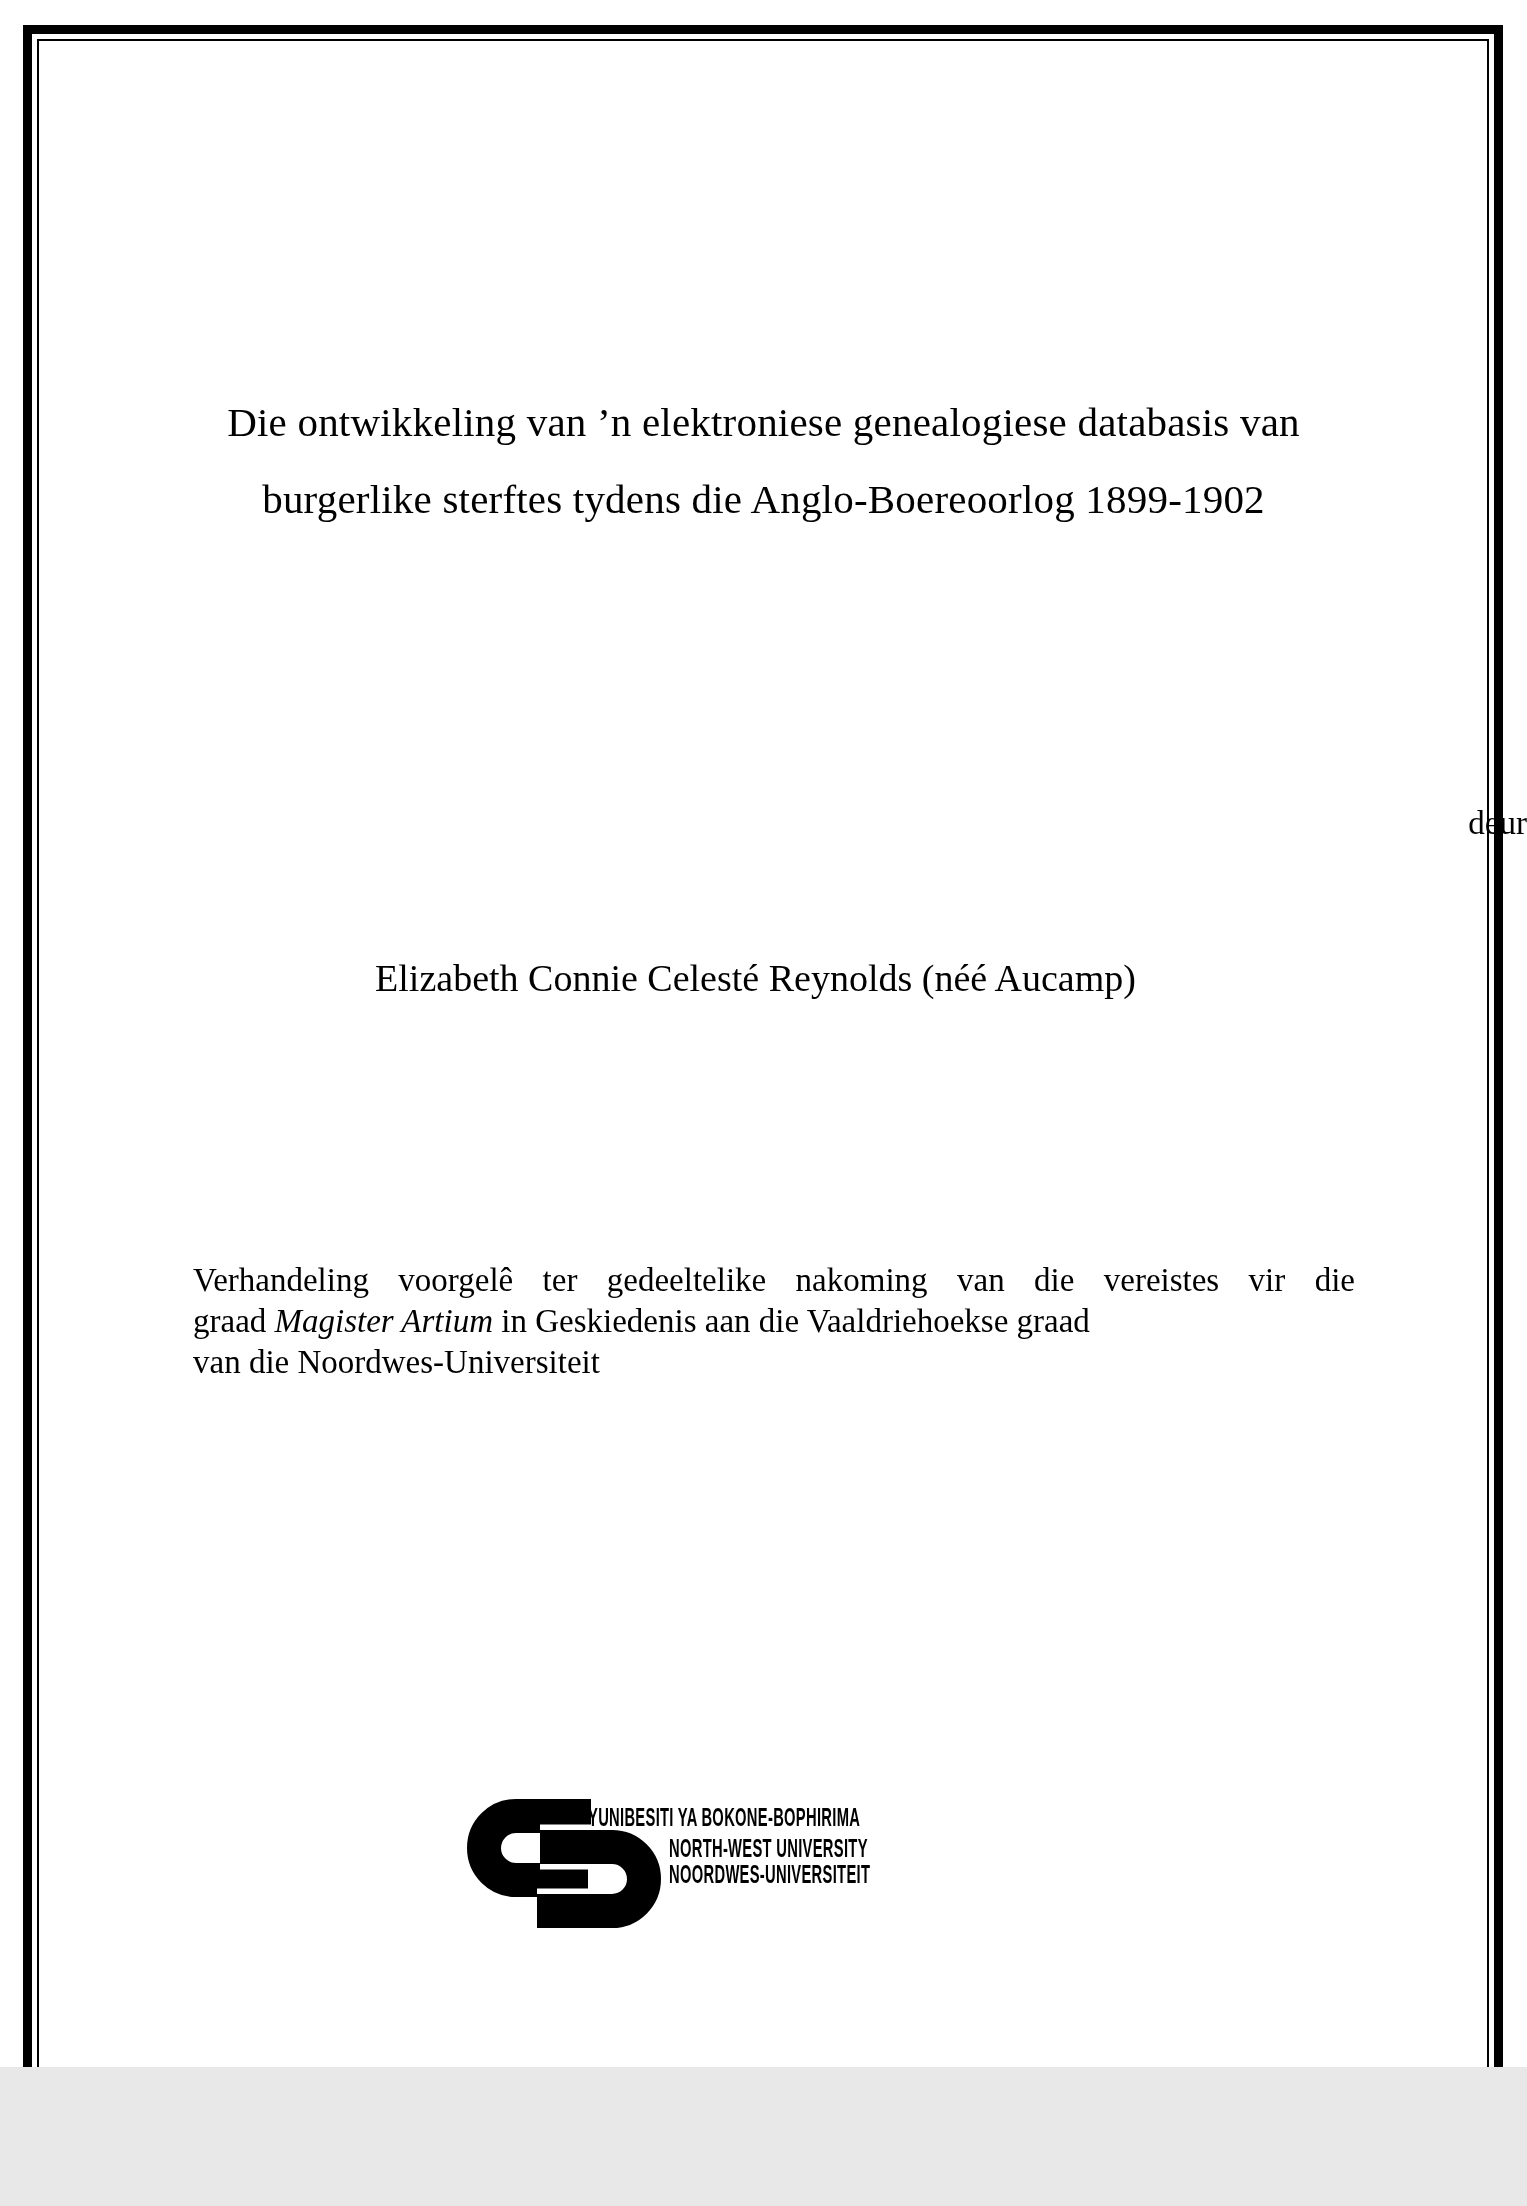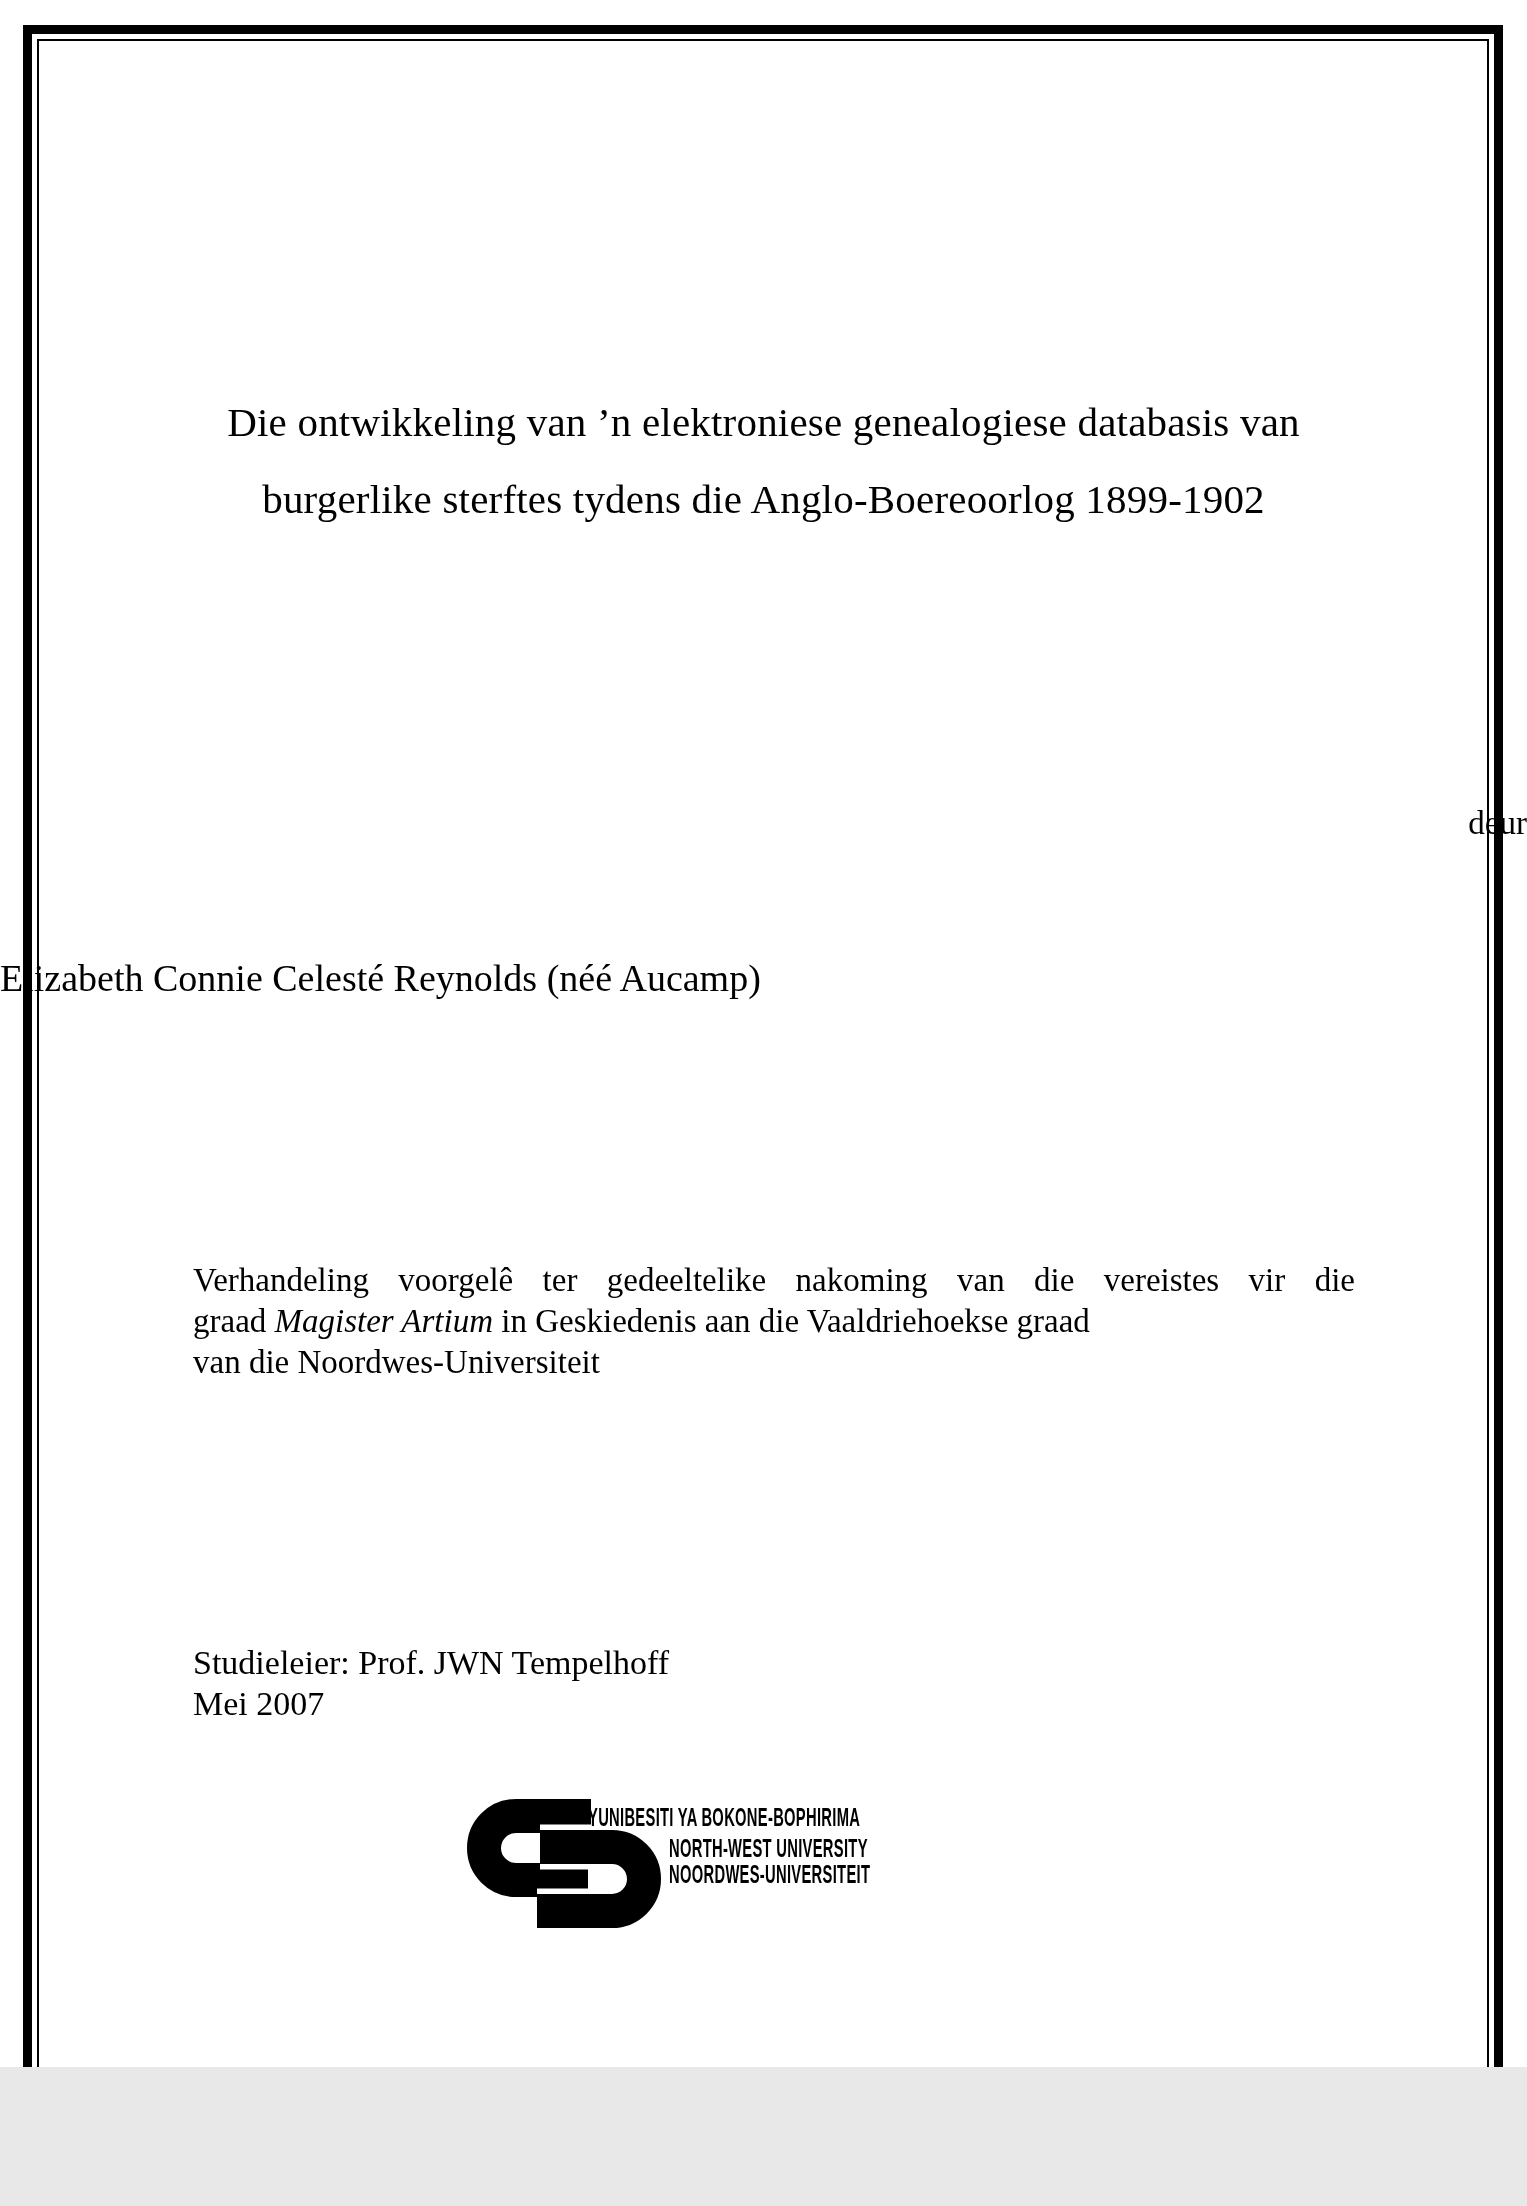--- a/index.html
+++ b/index.html
@@ -45,21 +45,21 @@
     left: 0; right: 0;
     top: 806px;
     text-align: right;
     font-size: 33px;
     line-height: 34px;
   }
   .author {
     position: absolute;
     left: 0; right: 16px;
     top: 958px;
-    text-align: left;
+    text-align: center;
     font-size: 38px;
     line-height: 40px;
     white-space: nowrap;
   }
   .submission {
     position: absolute;
     left: 193px;
     top: 1224px;
     width: 1162px;
     font-size: 33px;
@@ -118,24 +118,20 @@
   <div class="byline">deur</div>
 
   <div class="author">Elizabeth Connie Celesté Reynolds (néé Aucamp)</div>
 
   <div class="submission">
     <div class="sub-line sub-justify">Verhandeling voorgelê ter gedeeltelike nakoming van die vereistes vir die</div>
     <div class="sub-line"><span>graad </span><i>Magister Artium</i><span> in Geskiedenis aan die Vaaldriehoekse graad</span></div>
     <div class="sub-line">van die Noordwes-Universiteit</div>
   </div>
 
-  <div class="supervisor-block">
-    <div>Studieleier: Prof. JWN Tempelhoff</div>
-    <div>Mei 2007</div>
-  </div>
 
   <div class="logo">
     <svg class="logo-mark" width="200" height="130" viewBox="0 0 200 130" xmlns="http://www.w3.org/2000/svg">
 
       <path d="M 127 17 L 52 17 A 32 32 0 0 0 52 81 L 124 81" fill="none" stroke="#000000" stroke-width="34" stroke-linecap="butt"></path>
 
       <path d="M 76 48 L 148 48 A 32 32 0 0 1 148 112 L 73 112" fill="none" stroke="#ffffff" stroke-width="45" stroke-linecap="butt"></path>
 
       <path d="M 76 48 L 148 48 A 32 32 0 0 1 148 112 L 73 112" fill="none" stroke="#000000" stroke-width="34" stroke-linecap="butt"></path>
     </svg>

